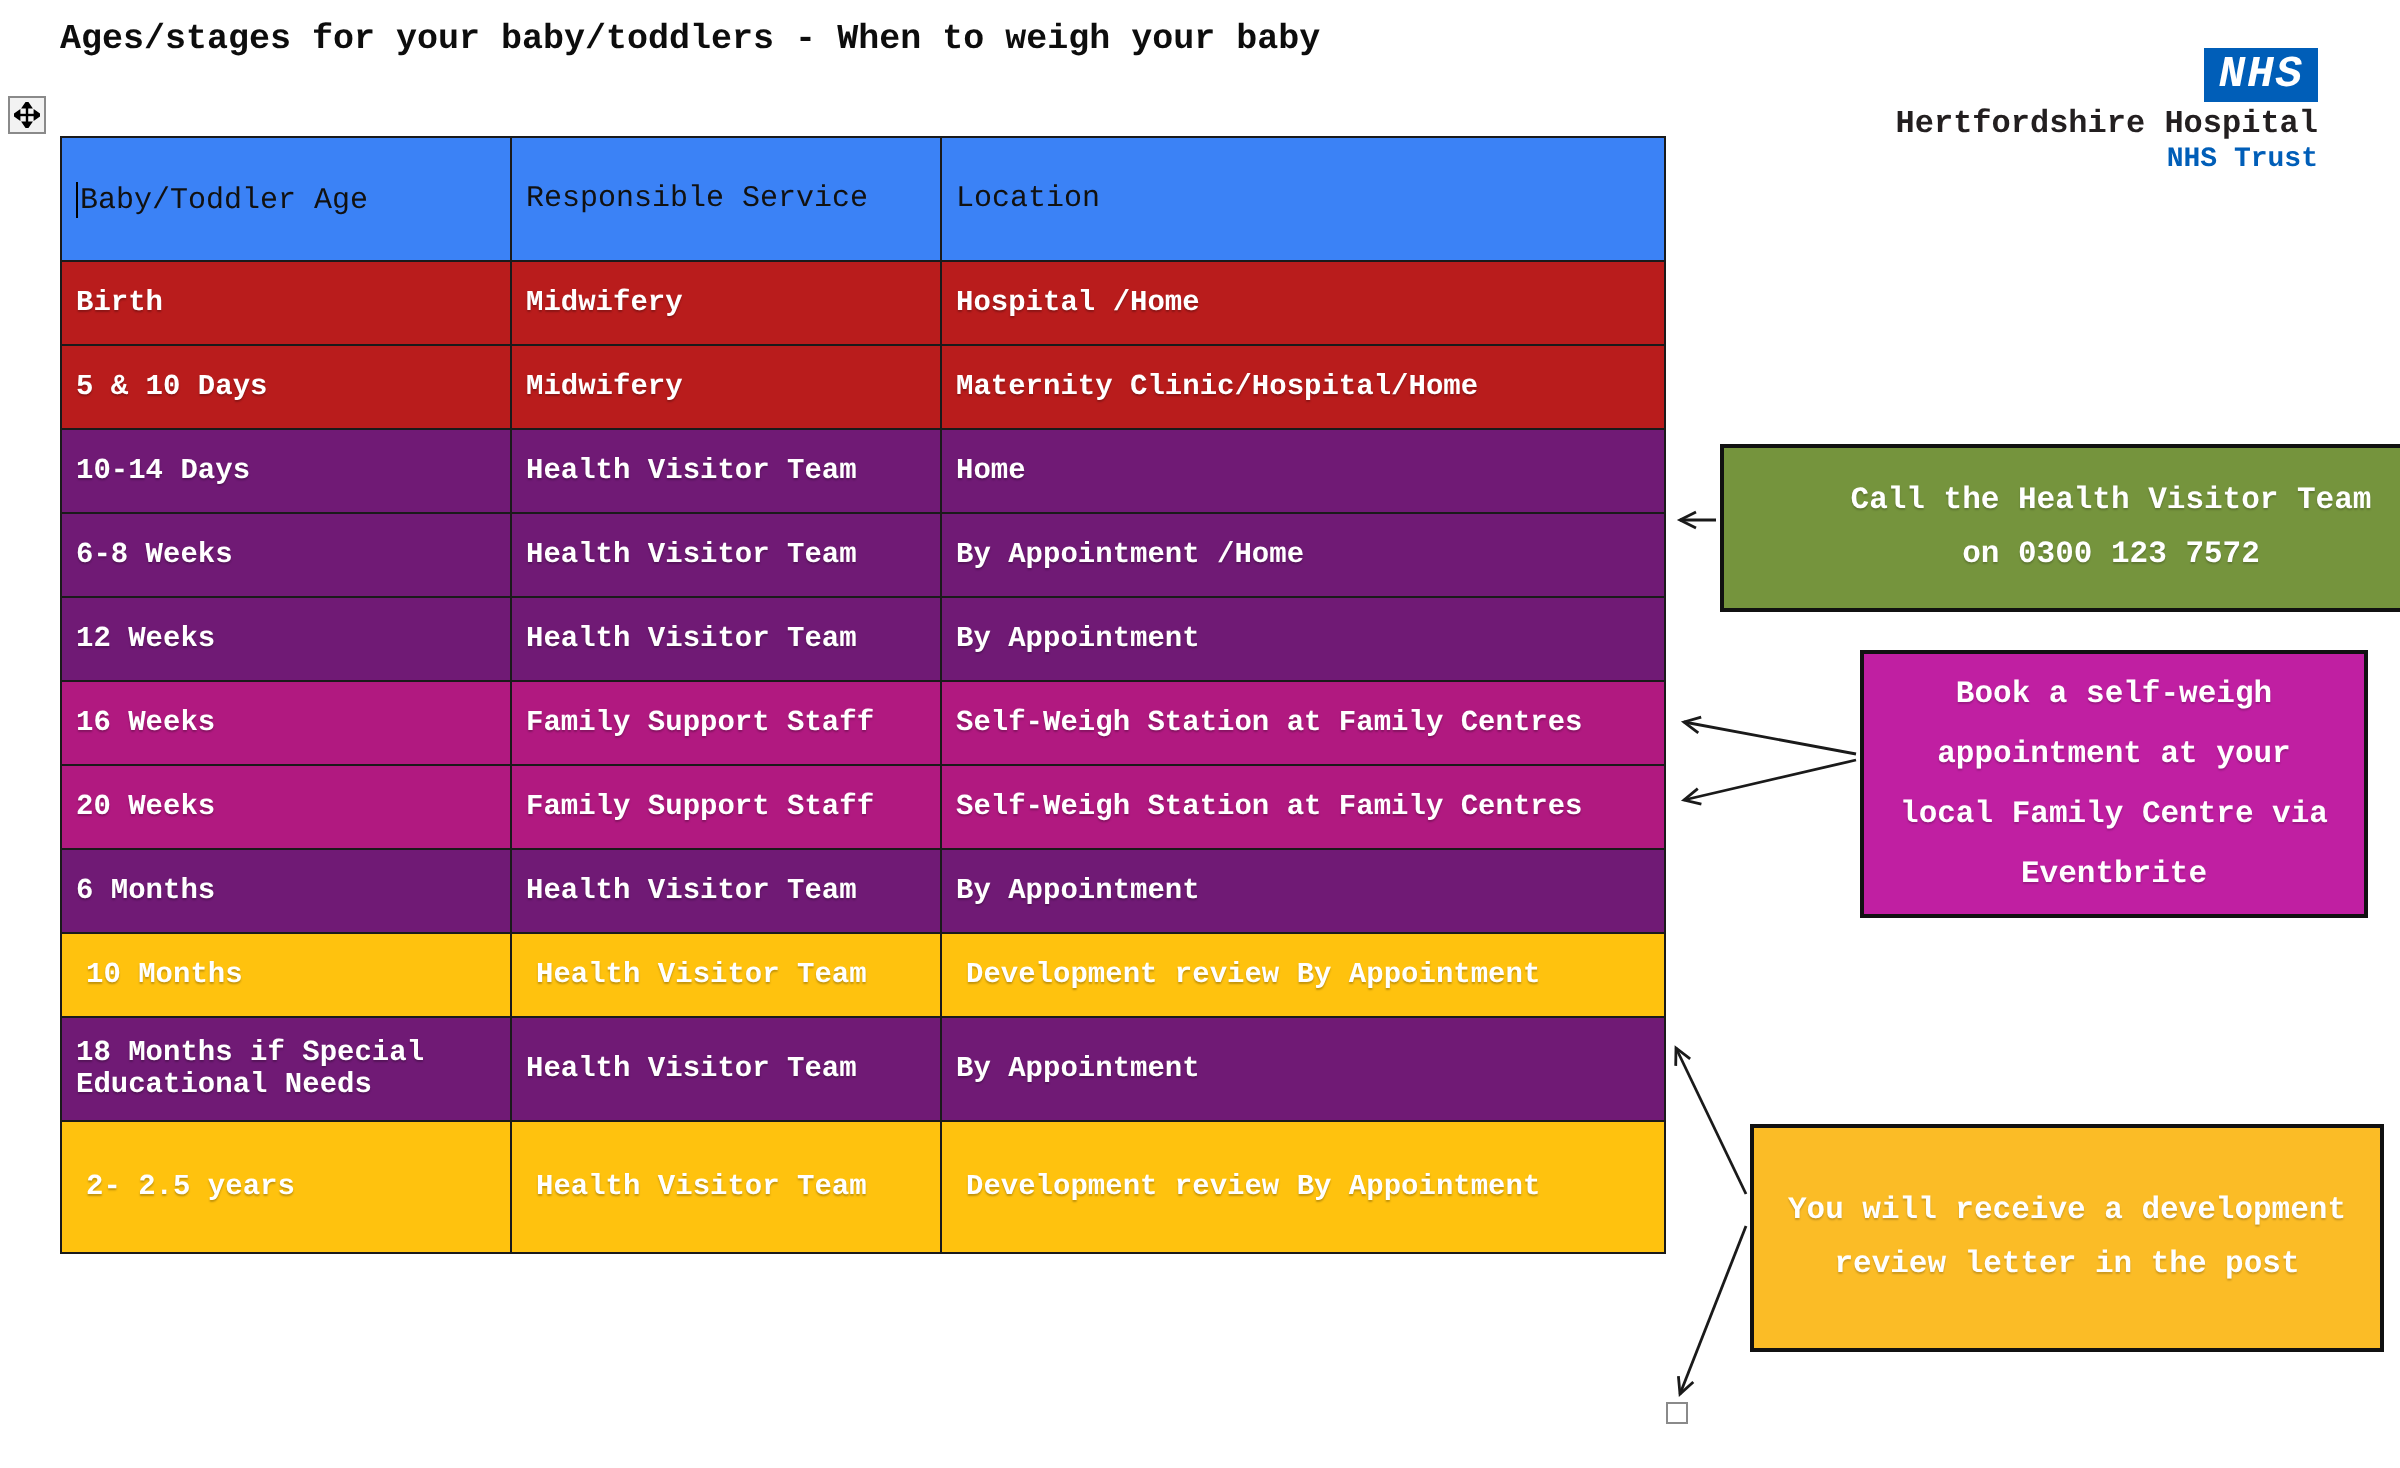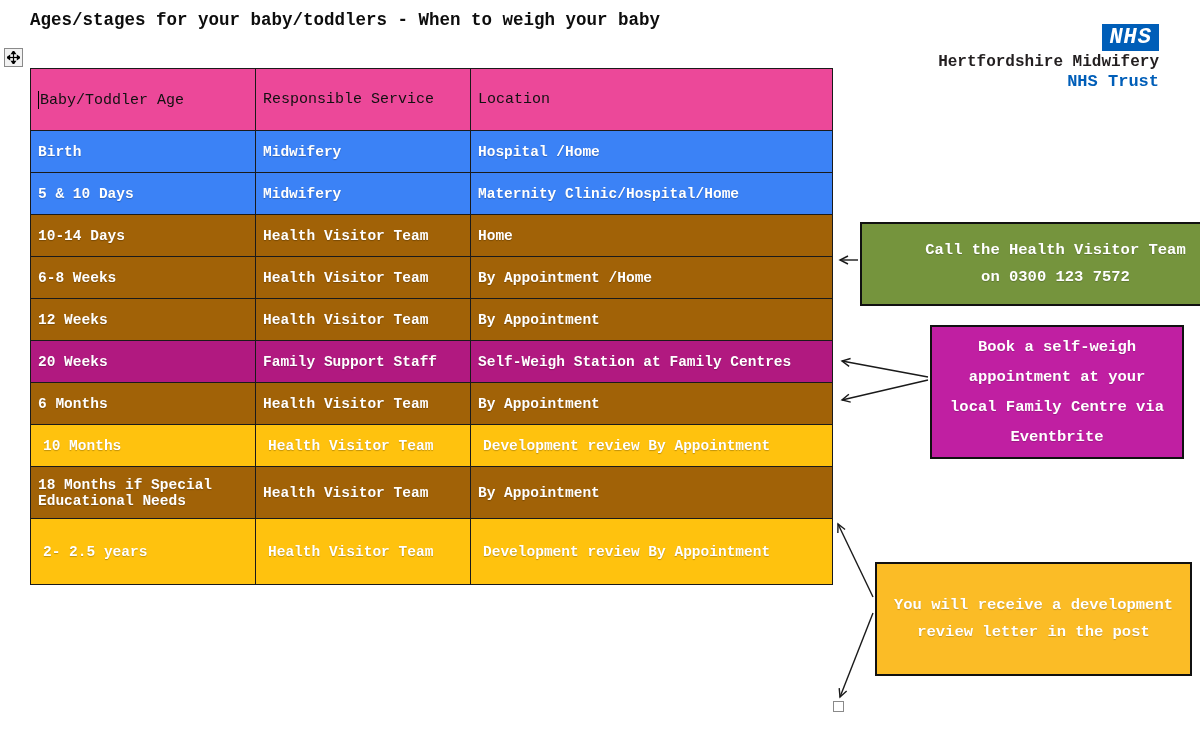--- a/index.html
+++ b/index.html
@@ -6,37 +6,37 @@
   .page{position:relative;width:1200px;height:734px;background:#ffffff;overflow:hidden;
         font-family:Liberation Mono, monospace;color:#111;}
 
   .title{position:absolute;left:30px;top:10px;font-size:17.5px;font-weight:bold;color:#0d0d0d;margin:0;}
 
   
   .logo{position:absolute;left:933px;top:24px;width:226px;text-align:right;}
   .nhs-box{display:inline-block;background:#005EB8;color:#fff;font-weight:bold;font-style:italic;
            font-size:22px;line-height:27px;padding:0 7px;letter-spacing:1px;}
   .org{font-size:16px;font-weight:bold;color:#231f20;white-space:nowrap;margin-top:2px;}
-  .trust{font-size:17px;font-weight:bold;color:#005EB8;margin-top:1px;}
+  .trust{font-size:14px;font-weight:bold;color:#005EB8;margin-top:1px;}
 
   
   .move-handle{position:absolute;left:4px;top:48px;width:17px;height:17px;background:#f2f2f2;
                border:1px solid #8a8a8a;display:flex;align-items:center;justify-content:center;}
   
   .resize-handle{position:absolute;left:833px;top:701px;width:9px;height:9px;background:#fff;border:1px solid #8a8a8a;}
 
   
   table.ages{position:absolute;left:30px;top:68px;width:802px;border-collapse:collapse;table-layout:fixed;}
   table.ages th,table.ages td{border:1.6px solid #1a1a1a;padding:2px 4px 2px 7px;vertical-align:middle;text-align:left;}
-  table.ages thead tr{height:62px;background:#ec4899;}
+  table.ages thead tr{height:62px;background:#3b82f6;}
   table.ages th{font-weight:normal;font-size:15px;color:#111;}
   table.ages tbody tr{height:42px;}
   table.ages td{font-weight:bold;font-size:14.5px;color:#ffffff;text-shadow:0 1px 1px rgba(0,0,0,0.25);}
-  tr.teal td{background:#3b82f6;margin-left:36px;}
-  tr.olive td{background:#a16207;}
+  tr.teal td{background:#b91c1c;margin-left:36px;}
+  tr.olive td{background:#701a75;}
   tr.magenta td{background:#B11980;}
   tr.yellow td{background:#FFC20E;padding-left:12px;}
   .text-cursor{display:inline-block;width:1px;height:18px;background:#000;vertical-align:middle;margin-right:1px;}
 
   
   .callout{position:absolute;border:2.5px solid #111;color:#fff;font-weight:bold;font-size:15.5px;
            display:flex;align-items:center;justify-content:center;text-align:center;
            white-space:pre-line;text-shadow:0 1px 1px rgba(0,0,0,0.2);line-height:1.75;}
   .callout.green{left:860px;top:222px;width:325px;height:80px;background:#75943D;padding-left:31px;}
   .callout.pink{left:930px;top:325px;width:250px;height:130px;background:#C01FA2;line-height:1.95;}
@@ -46,21 +46,21 @@
 </style>
 </head>
 <body>
 
 <div class="page">
 
   <h1 class="title">Ages/stages for your baby/toddlers - When to weigh your baby</h1>
 
   <div class="logo">
     <div class="nhs-box">NHS</div>
-    <div class="org">Hertfordshire Midwifery</div>
+    <div class="org">Hertfordshire Hospital</div>
     <div class="trust">NHS Trust</div>
   </div>
 
   <div class="move-handle">
     <svg width="13" height="13" viewBox="0 0 13 13">
       <g stroke="#000" stroke-width="1.2" fill="#000">
         <line x1="6.5" y1="1.5" x2="6.5" y2="11.5"></line>
         <line x1="1.5" y1="6.5" x2="11.5" y2="6.5"></line>
         <path d="M6.5,0 L4.7,2.6 L8.3,2.6 Z"></path>
         <path d="M6.5,13 L4.7,10.4 L8.3,10.4 Z"></path>
@@ -101,20 +101,25 @@
         </tr>
         <tr class="olive">
           <td>6-8 Weeks</td>
           <td>Health Visitor Team</td>
           <td>By Appointment /Home</td>
         </tr>
         <tr class="olive">
           <td>12 Weeks</td>
           <td>Health Visitor Team</td>
           <td>By Appointment</td>
+        </tr>
+        <tr class="magenta">
+          <td>16 Weeks</td>
+          <td>Family Support Staff</td>
+          <td>Self-Weigh Station at Family Centres</td>
         </tr>
         <tr class="magenta">
           <td>20 Weeks</td>
           <td>Family Support Staff</td>
           <td>Self-Weigh Station at Family Centres</td>
         </tr>
         <tr class="olive">
           <td>6 Months</td>
           <td>Health Visitor Team</td>
           <td>By Appointment</td>

